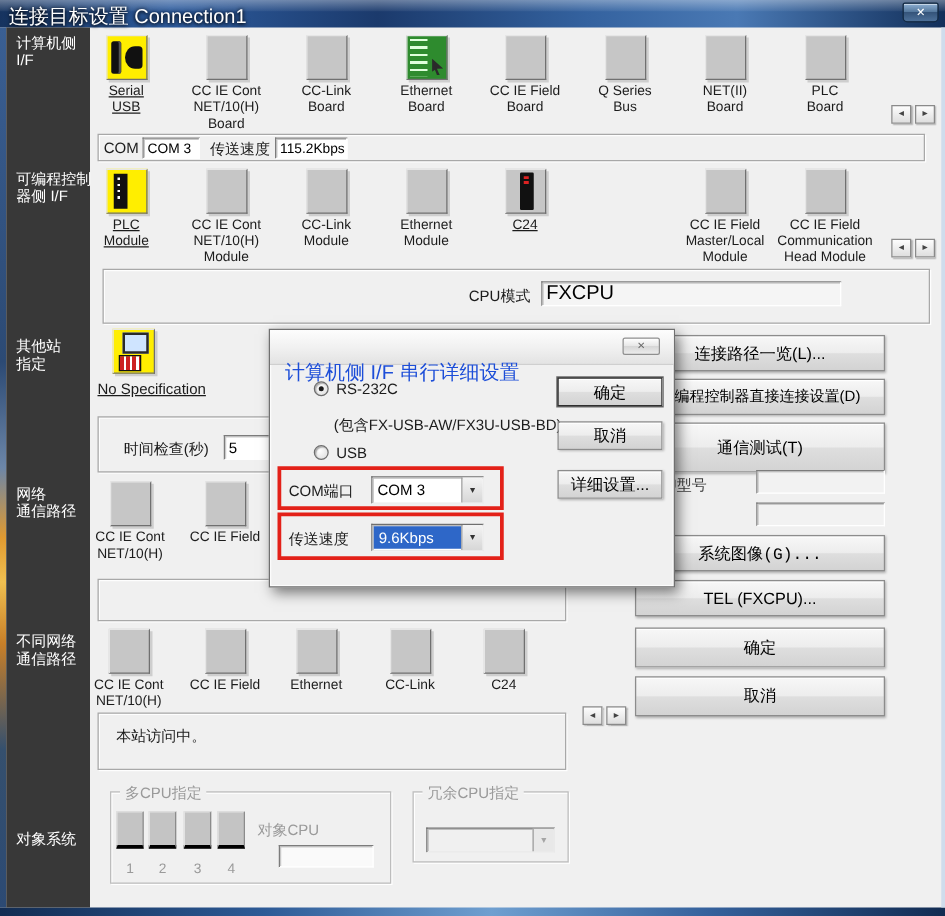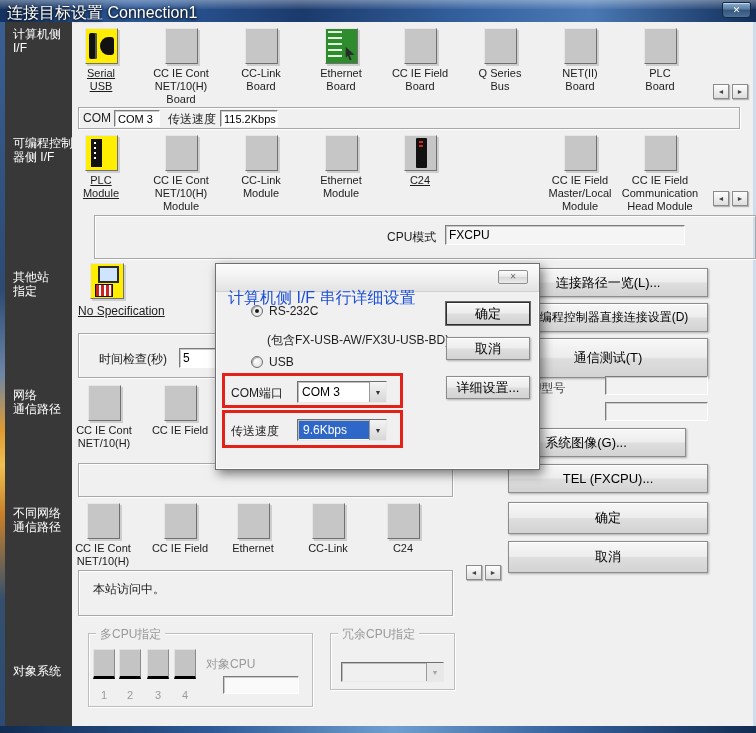--- a/index.html
+++ b/index.html
@@ -214,23 +214,23 @@
   </div>
   <div class="spair" style="left:713px; top:191px;">
     <div class="sbtn">
         <span>◄</span>
       </div>
     <div class="sbtn">
         <span>►</span>
       </div>
   </div>
 
-  <div class="gpanel" style="left:94px; top:215px; width:662px; height:44px;">
+  <div class="gpanel" style="left:82px; top:215px; width:662px; height:44px;">
     <div class="flabel" style="left:292px; top:13px;">CPU模式</div>
-    <div class="sunken mini-box" style="position:absolute; left:350px; top:9px; width:240px; height:20px; font-size:12px; background:#f5f5f5;">FXCPU</div>
+    <div class="sunken mini-box" style="position:absolute; left:350px; top:9px; width:240px; height:20px; font-size:16px; background:#f5f5f5;">FXCPU</div>
   </div>
 
   <div class="hw-icon art-station" style="position:absolute; left:90px; top:263px; width:34px;"></div>
   <div class="flabel u" style="left:78px; top:304px;">No Specification</div>
 
   <div class="gpanel" style="left:78px; top:333px; width:375px; height:45px;">
     <div class="flabel" style="left:20px; top:17px;">时间检查(秒)</div>
     <div class="sunken mini-box" style="position:absolute; left:100px; top:14px; width:58px; height:20px; font-size:12px;">5</div>
   </div>
 
@@ -305,21 +305,21 @@
 
   <div class="btn" style="left:508px; top:268px; width:200px; height:29px;">连接路径一览(L)...</div>
   <div class="btn" style="left:508px; top:303px; width:200px; height:29px; font-size:12px;">可编程控制器直接连接设置(D)</div>
   <div class="btn" style="left:508px; top:338px; width:200px; height:40px;">通信测试(T)</div>
 
   <div class="flabel" style="left:516px; top:380px; color:#3c3c3c;">CPU型号</div>
   <div class="sunken" style="position:absolute; left:605px; top:376px; width:103px; height:19px; background:#f2f2f2;"></div>
   <div class="flabel gray" style="left:516px; top:406px;">详细</div>
   <div class="sunken" style="position:absolute; left:605px; top:402px; width:103px; height:19px; background:#f2f2f2;"></div>
 
-  <div class="btn" style="left:486px; top:428px; width:200px; height:29px;">系统图像(G)...</div>
+  <div class="btn" style="left:508px; top:428px; width:200px; height:29px;font-family:Liberation Mono, monospace;">系统图像(G)...</div>
   <div class="btn" style="left:508px; top:464px; width:200px; height:29px;text-align:center;">TEL (FXCPU)...</div>
   <div class="btn" style="left:508px; top:502px; width:200px; height:32px;">确定</div>
   <div class="btn" style="left:508px; top:541px; width:200px; height:32px;">取消</div>
 
   <div class="dialog">
     <div class="dlg-title"></div>
     <div class="dlg-title-text">计算机侧 I/F 串行详细设置</div>
     <div class="dlg-close"><span>✕</span></div>
 
     <div class="radio checked" style="left:35px; top:41px;"></div>

